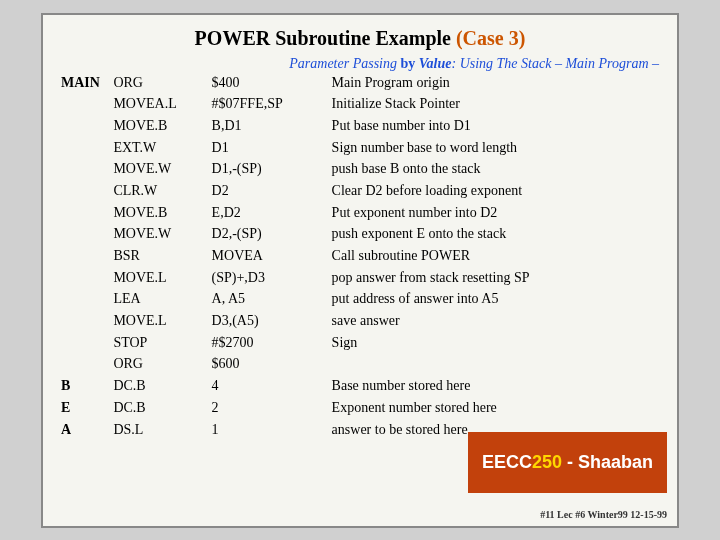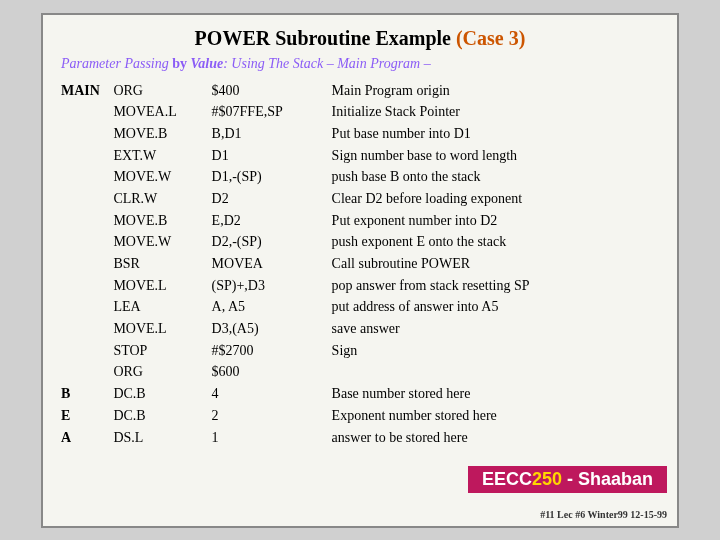--- a/index.html
+++ b/index.html
@@ -22,25 +22,24 @@
     }
     .title {
       text-align: center;
       font-size: 20px;
       font-weight: bold;
       margin-bottom: 6px;
       color: #000;
     }
     .title .orange { color: #cc5500; }
     .subtitle {
-      text-align: left;
+      text-align: right;
       font-size: 14px;
       font-style: italic;
-      margin-bottom: 8px;
-      color: #8b5cf6;
+      color: #1d4ed8;
     }
     .subtitle b { font-style: normal; font-weight: bold; }
     table.main-table {
       width: 100%;
       border-collapse: collapse;
       font-size: 14px;
       line-height: 1.55;
     }
     table.main-table td {
       vertical-align: top;
@@ -64,25 +63,25 @@
     }
     .bottom-bar {
       position: absolute;
       bottom: 6px;
       right: 10px;
       display: flex;
       flex-direction: column;
       align-items: flex-end;
     }
     .eecc-badge {
-      background: #be185d;
+      background: #c2410c;
       color: #fff;
       font-size: 18px;
       font-weight: bold;
-      padding: 3px 14px;
+      padding: 20px 14px;
       font-family: Arial, sans-serif;
     }
     .eecc-badge .gold { color: #ffd700; }
     .footnote {
       font-size: 10px;
       color: #333;
       text-align: right;
       margin-top: 16px;
       font-weight: bold;
     }

